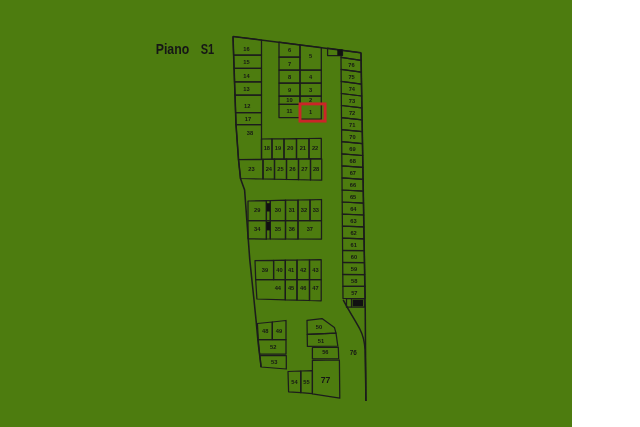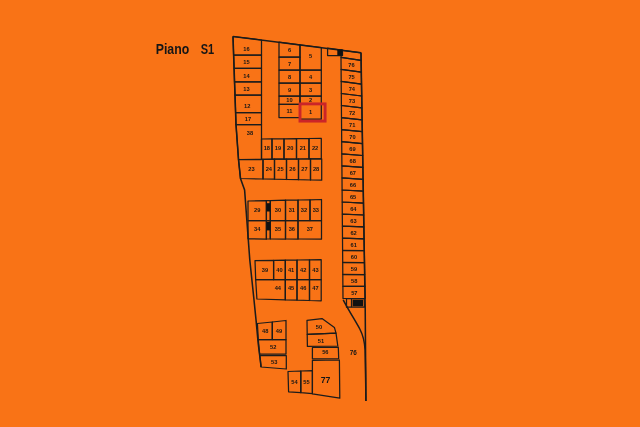--- a/index.html
+++ b/index.html
@@ -1,16 +1,16 @@
 <!DOCTYPE html>
 <html><head>
 <meta charset="utf-8">
 <style>
 html,body{margin:0;padding:0;background:#ffffff;}
-#page{position:relative;width:640px;height:427px;background:#f97316;overflow:hidden;text-align:center;}
+#page{position:relative;width:572px;height:427px;background:#4d7c0f;overflow:hidden;text-align:center;}
 svg{position:absolute;left:0;top:0;filter:blur(0.2px);}
 text{font-family:"Liberation Sans",sans-serif;font-weight:bold;fill:#161616;text-anchor:middle;}
 </style>
 </head>
 <body>
 
 <div id="page">
 <svg width="640" height="427" viewBox="0 0 640 427">
 
 <g>

